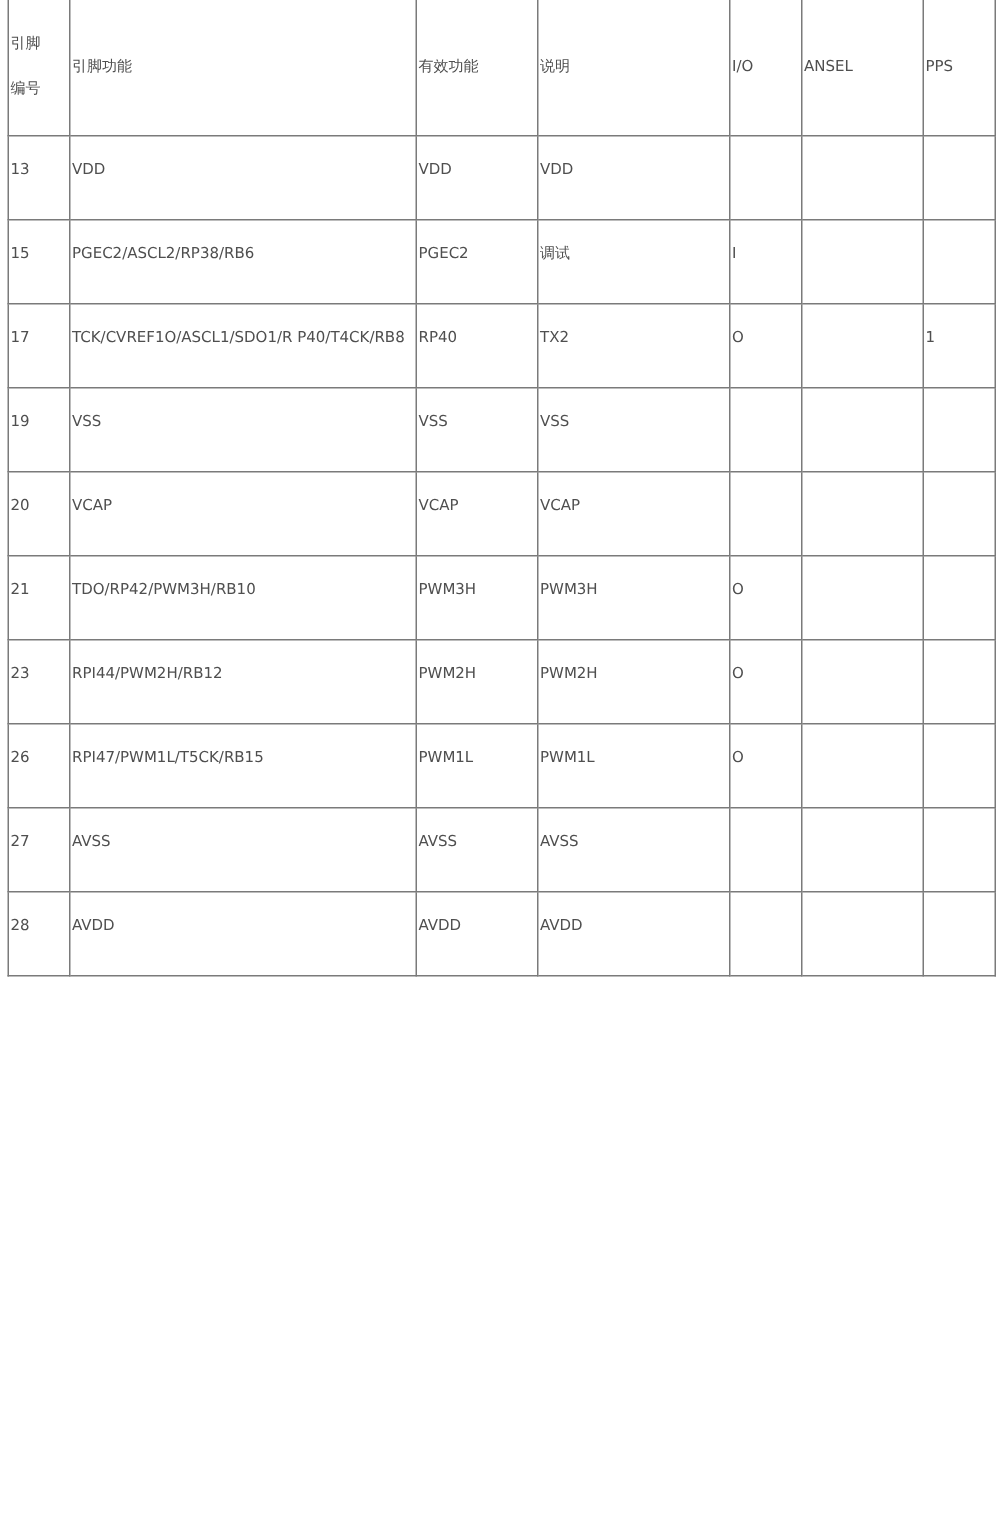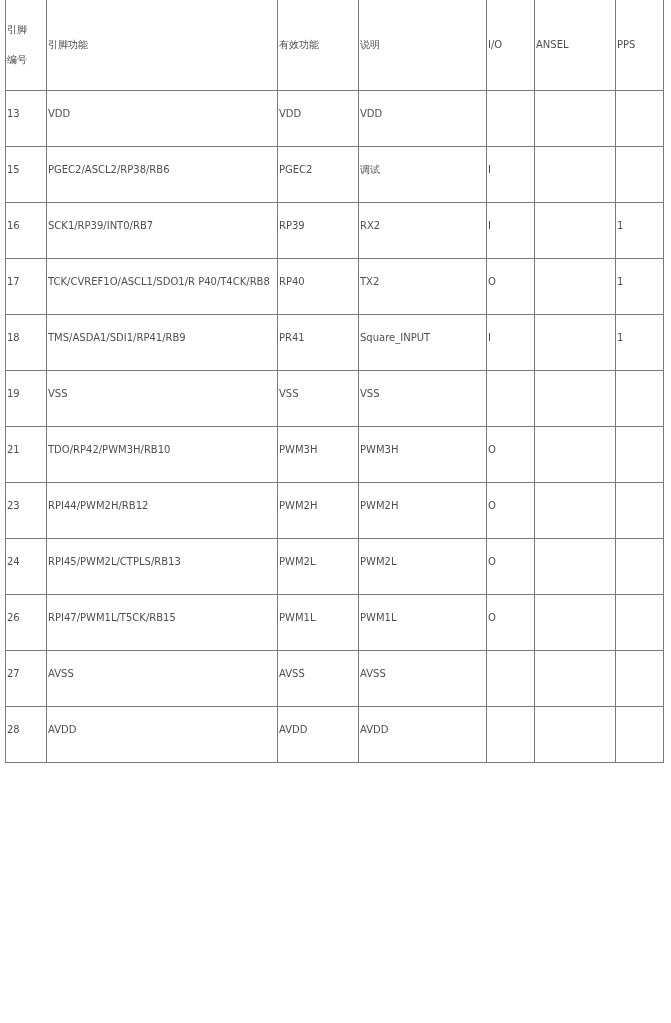--- a/index.html
+++ b/index.html
@@ -88,60 +88,51 @@
   <tr class="data-row">
     <td>15</td>
     <td>PGEC2/ASCL2/RP38/RB6</td>
     <td>PGEC2</td>
     <td>调试</td>
     <td>I</td>
     <td></td>
     <td></td>
   </tr>
 
-  <tr class="data-row">
-    <td>16</td>
-    <td>SCK1/RP39/INT0/RB7</td>
-    <td>RP39</td>
-    <td>RX2</td>
-    <td>I</td>
-    <td></td>
-    <td>1</td>
-  </tr>
 
   <tr class="data-row">
     <td>17</td>
     <td>TCK/CVREF1O/ASCL1/SDO1/R P40/T4CK/RB8</td>
     <td>RP40</td>
     <td>TX2</td>
     <td>O</td>
     <td></td>
     <td>1</td>
   </tr>
 
-  <tr class="data-row">
-    <td>18</td>
-    <td>TMS/ASDA1/SDI1/RP41/RB9</td>
-    <td>PR41</td>
-    <td>Square_INPUT</td>
-    <td>I</td>
-    <td></td>
-    <td>1</td>
-  </tr>
 
   <tr class="data-row">
     <td>19</td>
     <td>VSS</td>
     <td>VSS</td>
     <td>VSS</td>
     <td></td>
     <td></td>
     <td></td>
   </tr>
 
+  <tr class="data-row">
+    <td>20</td>
+    <td>VCAP</td>
+    <td>VCAP</td>
+    <td>VCAP</td>
+    <td></td>
+    <td></td>
+    <td></td>
+  </tr>
 
   <tr class="data-row">
     <td>21</td>
     <td>TDO/RP42/PWM3H/RB10</td>
     <td>PWM3H</td>
     <td>PWM3H</td>
     <td>O</td>
     <td></td>
     <td></td>
   </tr>
@@ -150,29 +141,20 @@
   <tr class="data-row">
     <td>23</td>
     <td>RPI44/PWM2H/RB12</td>
     <td>PWM2H</td>
     <td>PWM2H</td>
     <td>O</td>
     <td></td>
     <td></td>
   </tr>
 
-  <tr class="data-row">
-    <td>24</td>
-    <td>RPI45/PWM2L/CTPLS/RB13</td>
-    <td>PWM2L</td>
-    <td>PWM2L</td>
-    <td>O</td>
-    <td></td>
-    <td></td>
-  </tr>
 
 
   <tr class="data-row">
     <td>26</td>
     <td>RPI47/PWM1L/T5CK/RB15</td>
     <td>PWM1L</td>
     <td>PWM1L</td>
     <td>O</td>
     <td></td>
     <td></td>

